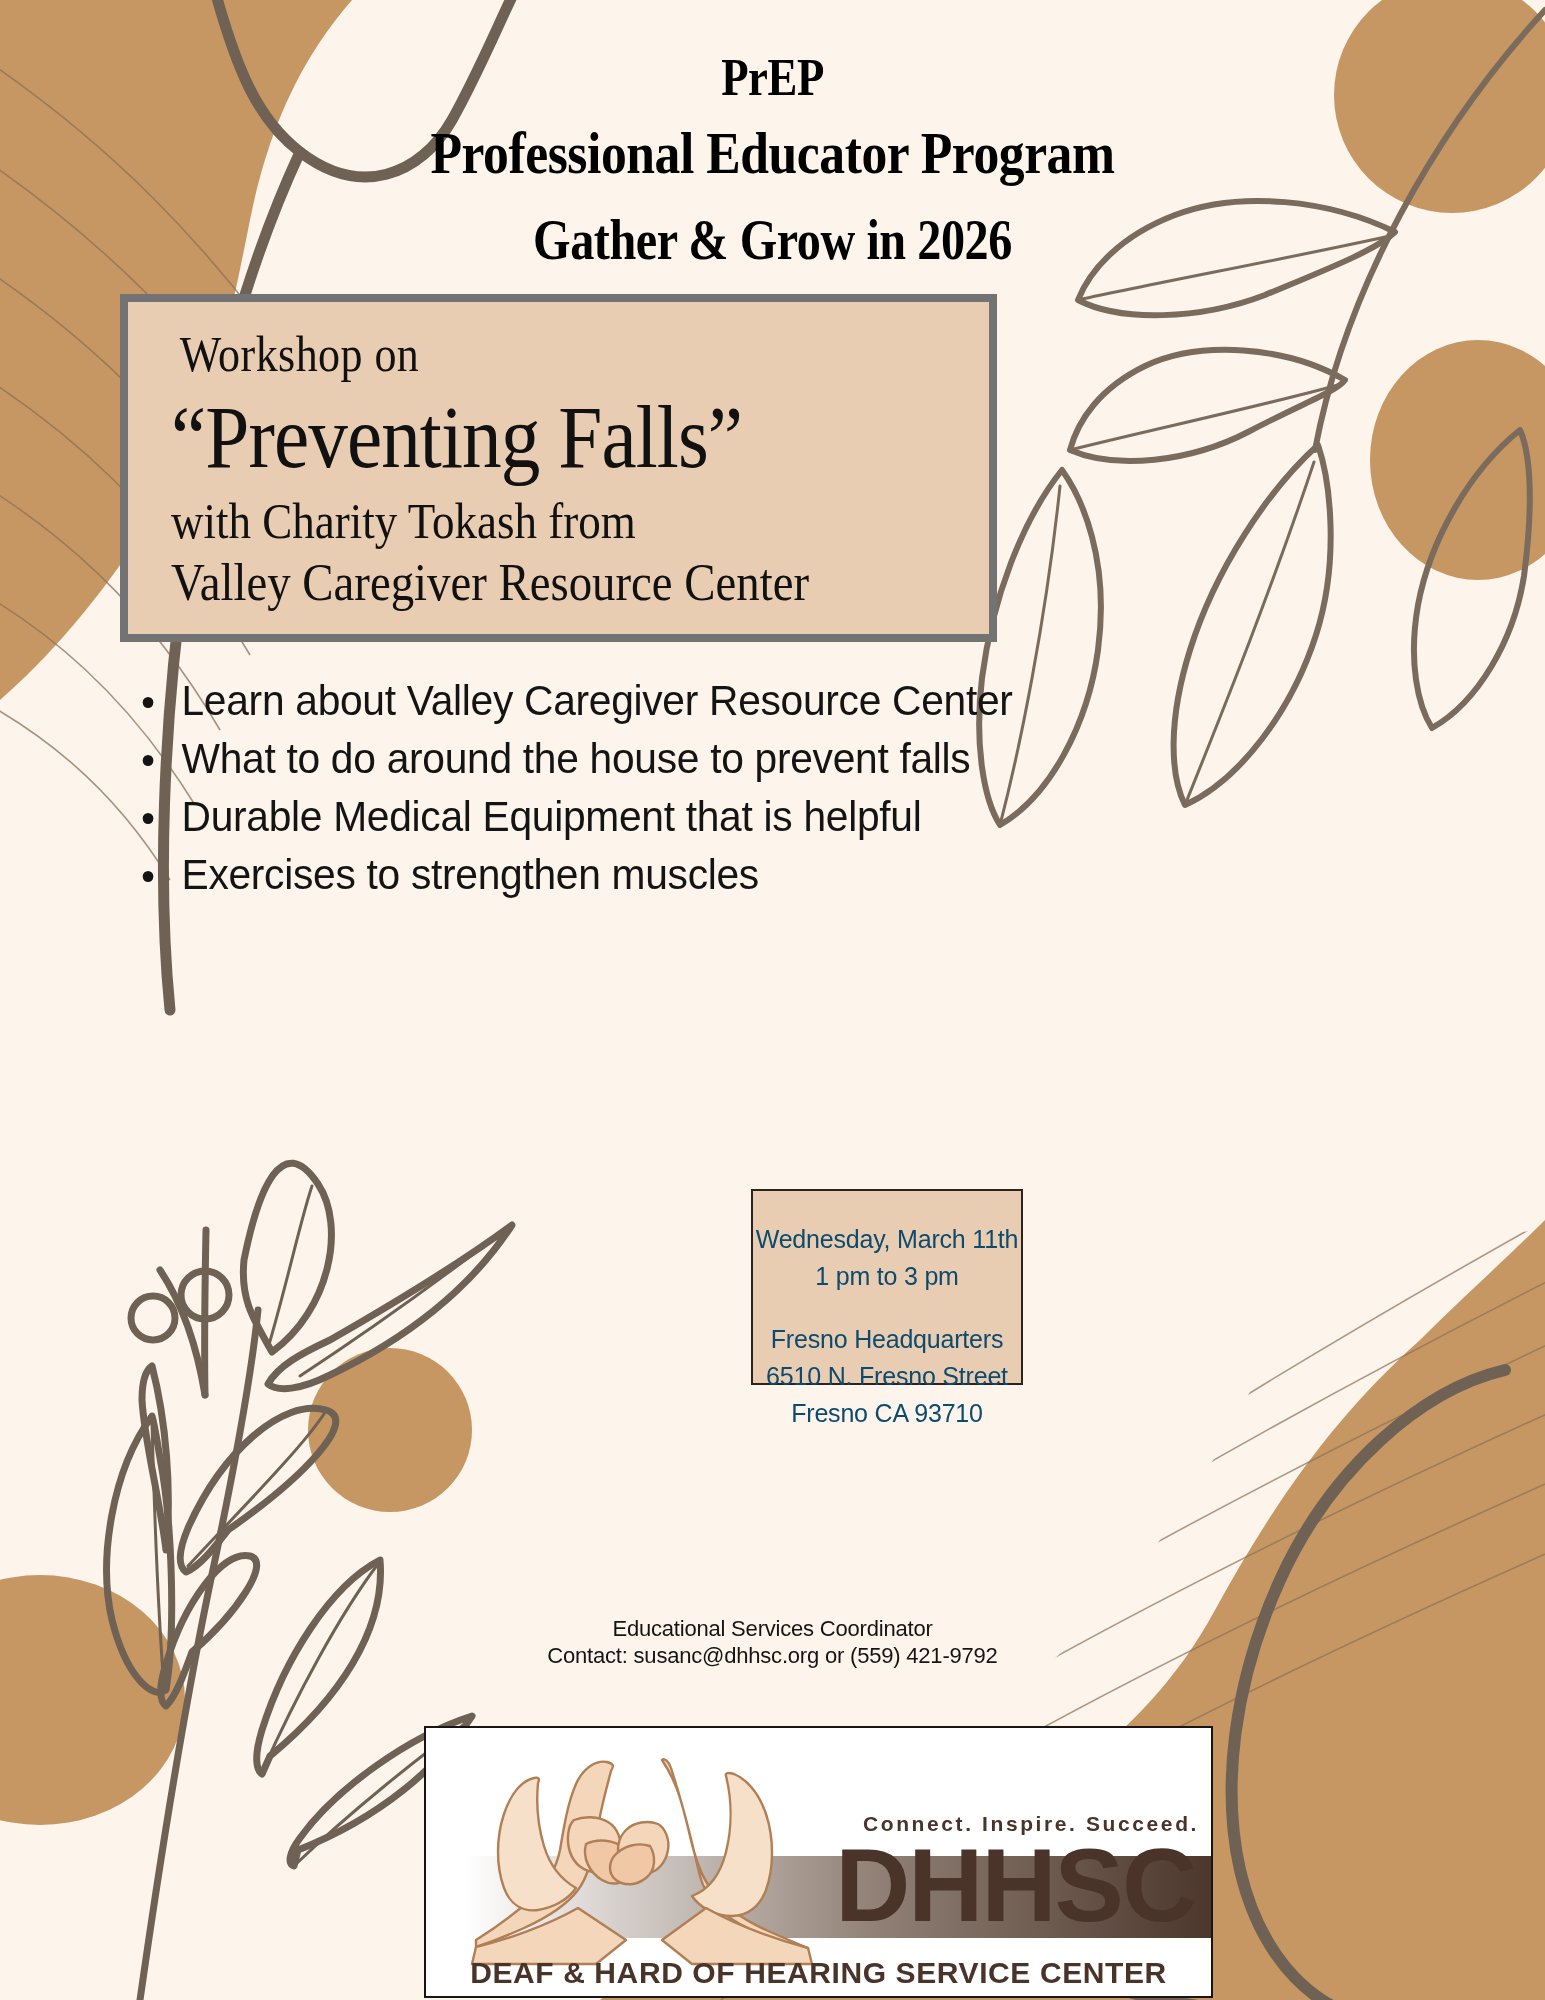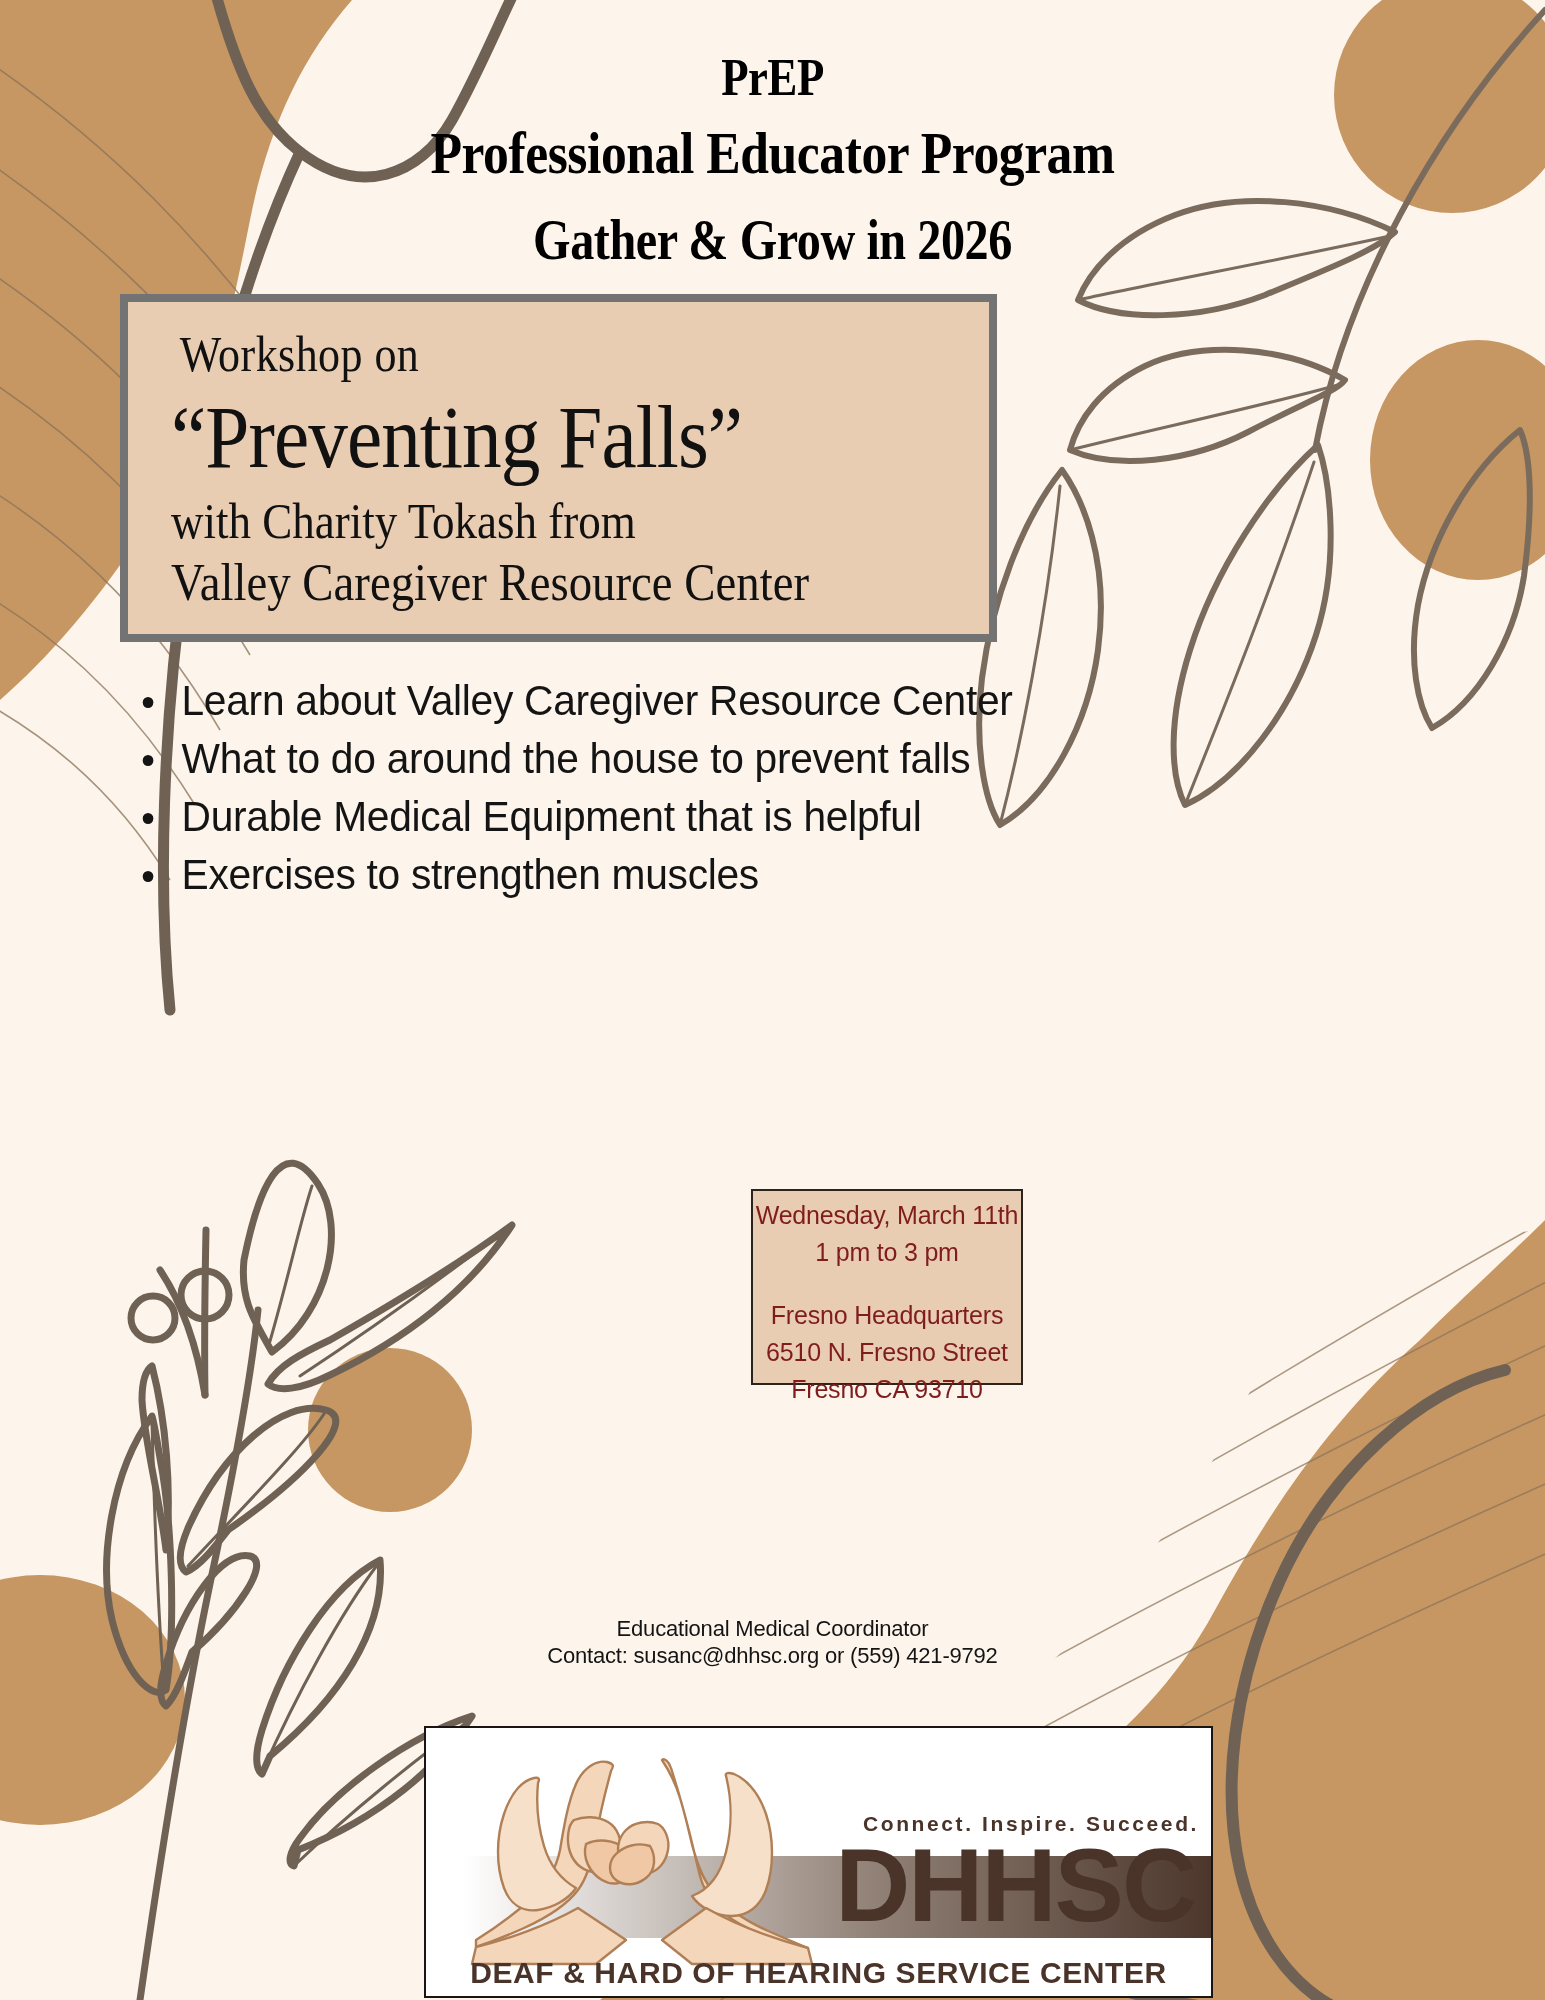--- a/index.html
+++ b/index.html
@@ -122,22 +122,22 @@
   .details-box {
     position: absolute;
     left: 751px;
     top: 1189px;
     width: 272px;
     height: 196px;
     background: #e9cdb2;
     border: 2px solid #2a2320;
     box-sizing: border-box;
     text-align: center;
-    color: #7f1d1d;
-    padding-top: 6px;
+    color: #0c4a6e;
+    padding-top: 30px;
   }
   .details-box .dl {
     font-size: 25px;
     line-height: 37px;
     letter-spacing: -0.2px;
     white-space: nowrap;
   }
   .details-box .gap { height: 26px; }
 
   
@@ -365,21 +365,21 @@
     <div class="details-box">
       <div class="dl">Wednesday, March 11th</div>
       <div class="dl">1 pm to 3 pm</div>
       <div class="gap"></div>
       <div class="dl">Fresno Headquarters</div>
       <div class="dl">6510 N. Fresno Street</div>
       <div class="dl">Fresno CA 93710</div>
     </div>
 
     <div class="contact">
-      <div>Educational Medical Coordinator</div>
+      <div>Educational Services Coordinator</div>
       <div>Contact: susanc@dhhsc.org or (559) 421-9792</div>
     </div>
 
     <div class="logo">
       <svg viewBox="0 0 789 272" width="789" height="272" style="position:absolute;left:0;top:0;">
 
         <rect x="38" y="128" width="760" height="82" fill="url(#logoFade)"></rect>
 
         <g stroke="#b07f55" stroke-width="2.4" stroke-linejoin="round" stroke-linecap="round">
 

